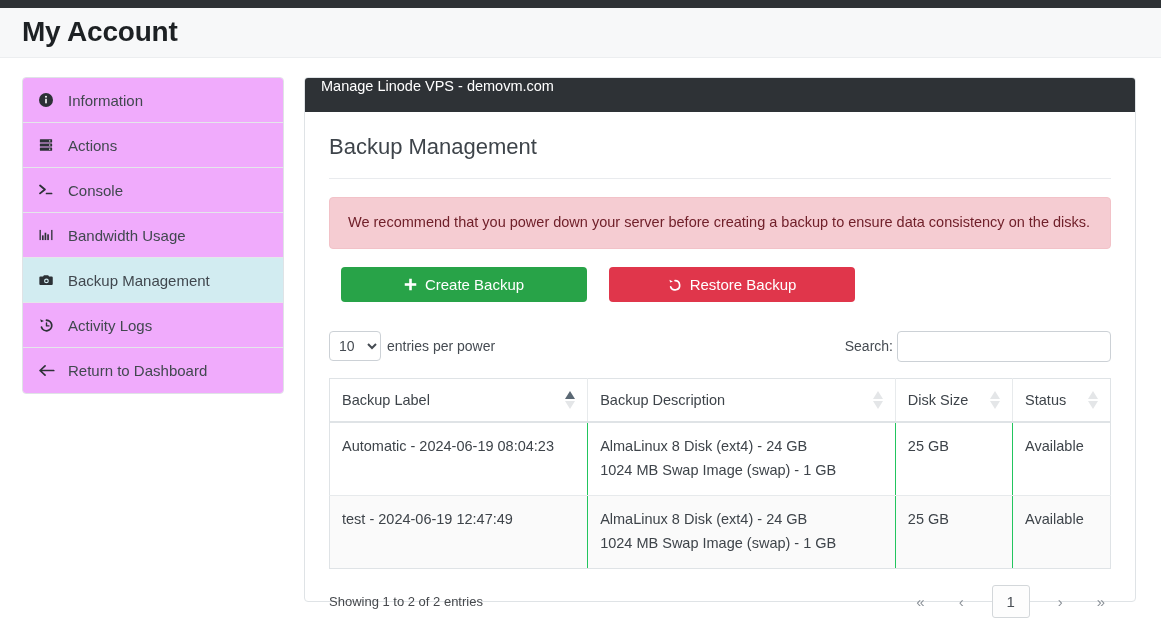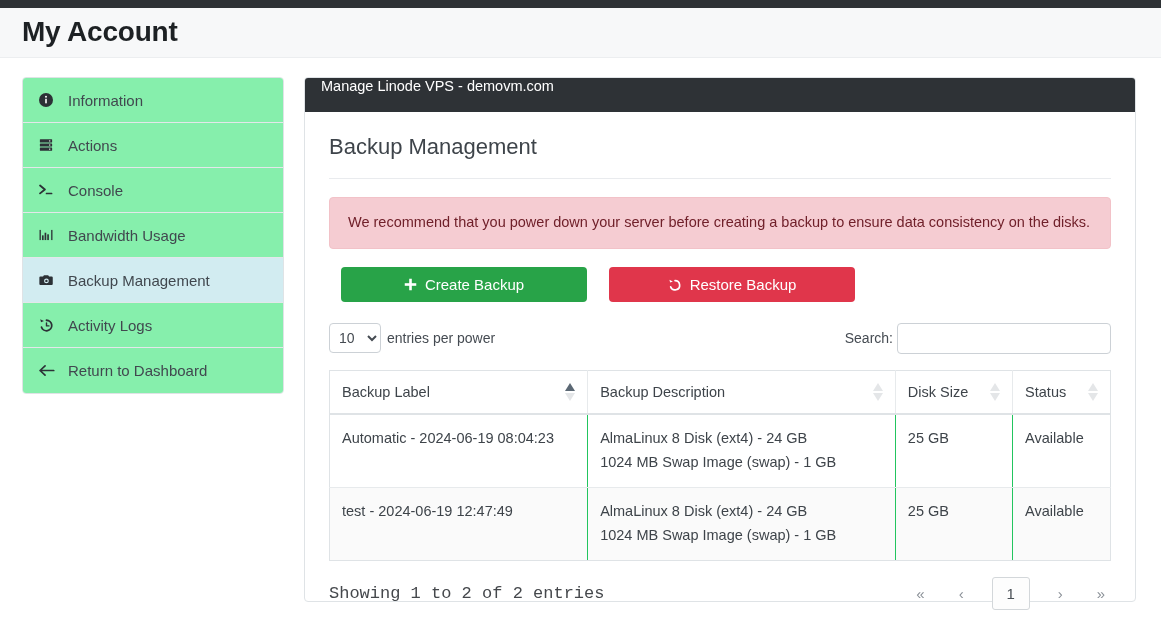--- a/index.html
+++ b/index.html
@@ -40,21 +40,21 @@
     overflow: hidden;
   }
   .side-item {
     display: flex; align-items: center;
     height: 45px;
     padding: 0 16px;
     border-bottom: 1px solid #e4e7ea;
     color: #41484f;
     font-size: 15px;
     cursor: pointer;
-    background: #86efac;
+    background: #f0abfc;
   }
   .side-item:last-child { border-bottom: none; }
   .side-item.active { background: #d2ecf1; }
   .side-ico {
     width: 22px; min-width: 22px; height: 16px;
     display: inline-flex; align-items: center; justify-content: flex-start;
     color: #2c3136;
     margin-right: 7px;
   }
   .side-label { white-space: nowrap; }
@@ -108,21 +108,21 @@
     display: inline-flex; align-items: center; justify-content: center;
     cursor: pointer;
     white-space: nowrap;
   }
   .btn-green { background: #28a348; width: 246px; margin-right: 22px; margin-left: 12px; }
   .btn-red   { background: #e0364b; width: 246px; }
   .btn-ico { margin-right: 8px; display: inline-flex; align-items: center; font-size: 15px; }
 
   
   .ctrlrow {
-    margin-top: 20px;
+    margin-top: 28px;
     height: 32px;
     display: flex; align-items: center; justify-content: space-between;
   }
   .lenbox { display: flex; align-items: center; }
   .lenselect {
     height: 30px; width: 52px;
     border: 1px solid #ccd1d6; border-radius: 4px;
     background: #fff; color: #454b52;
     font-family: "Liberation Sans", sans-serif; font-size: 14px;
     padding-left: 5px;
@@ -191,21 +191,21 @@
   .col-desc  { width: 310px; }
   .col-size  { width: 118px; }
   .col-status{ width: 98px; }
 
   
   .tfoot {
     margin-top: 16px;
     display: flex; align-items: center; justify-content: space-between;
     padding-bottom: 10px;
   }
-  .infotext { font-size: 17px; color: #45484c; font-family: Liberation Mono, monospace; }
+  .infotext { font-size: 13px; color: #45484c; }
   .pager { display: flex; align-items: center; }
   .pgbtn {
     min-width: 16px; height: 33px;
     display: inline-flex; align-items: center; justify-content: center;
     color: #8b9198; font-size: 15px;
     margin-left: 22px;
     cursor: pointer;
     background: transparent; border: none;
     font-family: "Liberation Sans", sans-serif;
   }

